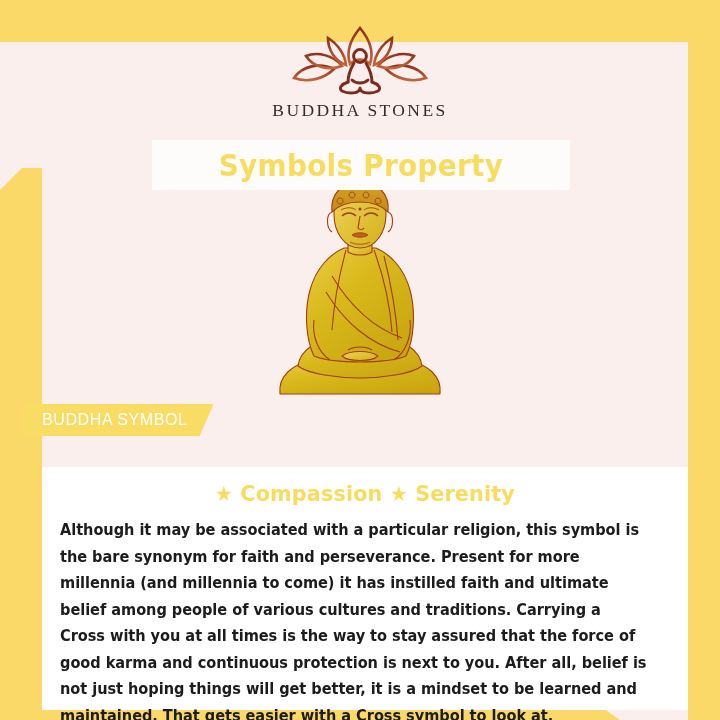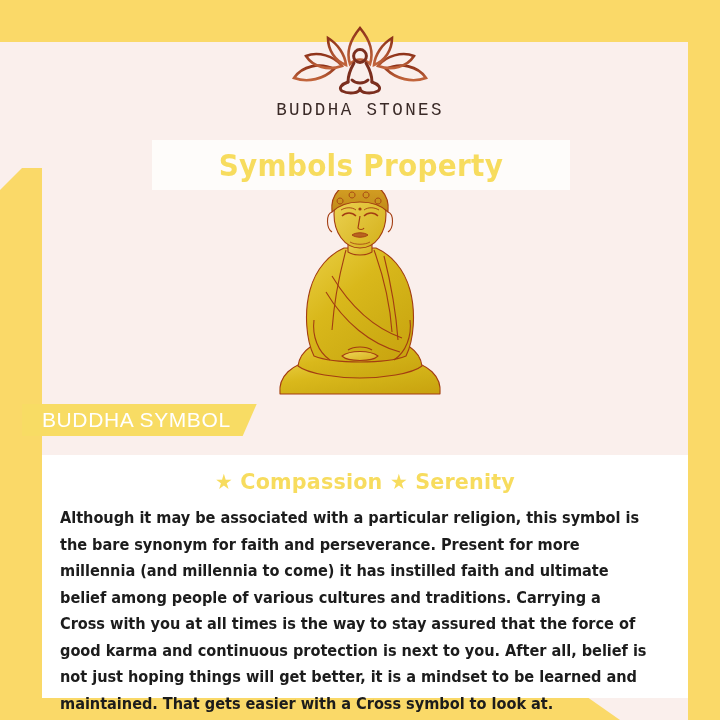--- a/index.html
+++ b/index.html
@@ -77,21 +77,21 @@
     z-index: 5;
   }
   .logo-mark {
     width: 152px;
     height: 74px;
     margin: 0 auto;
     display: block;
   }
   .logo-wordmark {
     margin-top: 4px;
-    font-family: Liberation Mono, monospace;
+    font-family: Liberation Serif, serif;
     font-size: 17.5px;
     letter-spacing: 2.4px;
     color: #3a2a27;
     font-weight: 400;
   }
 
   
   .title-banner {
     position: absolute;
     left: 152px;
@@ -136,32 +136,32 @@
     height: 32px;
     padding: 0 26px 0 20px;
     background: #f8dc64;
     display: flex;
     align-items: center;
     clip-path: polygon(0 0, 100% 0, calc(100% - 14px) 100%, 0 100%);
     z-index: 7;
   }
   .tag-text {
     color: #ffffff;
-    font-size: 21px;
+    font-size: 16px;
     letter-spacing: 0.6px;
     font-family: "Liberation Sans", sans-serif;
     white-space: nowrap;
     text-align: right;
   }
 
   
   .content-panel {
     position: absolute;
     left: 42px;
-    top: 455px;
+    top: 467px;
     width: 646px;
     height: 243px;
     background: #ffffff;
     z-index: 6;
   }
   .subtitle-row {
     margin-top: 14px;
     text-align: center;
     font-family: "DejaVu Sans", sans-serif;
     font-weight: bold;

